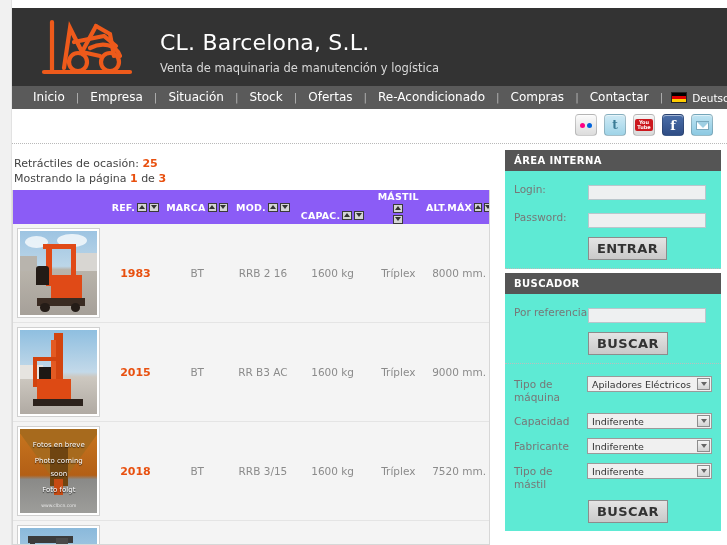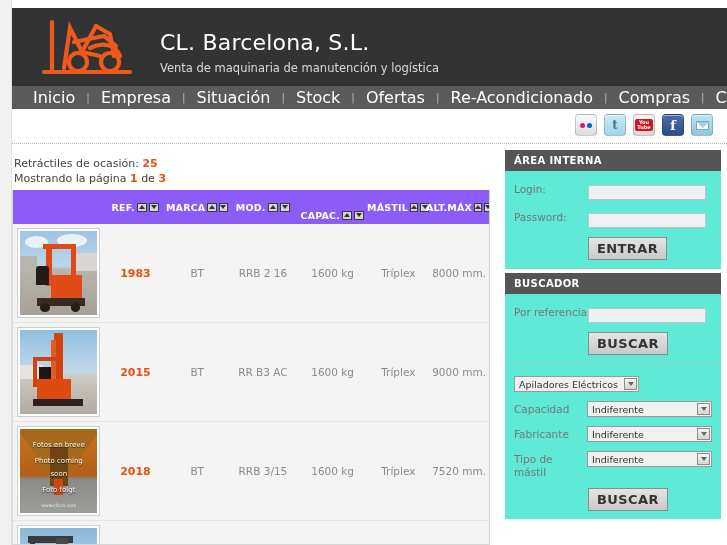--- a/index.html
+++ b/index.html
@@ -61,21 +61,21 @@
     position: absolute; left: 12px; top: 86px;
     width: 715px; height: 23px;
     background: #5a5a5a;
     display: flex;
     align-items: center;
     padding-left: 10px;
     white-space: nowrap;
   }
   .nav-item {
     color: #ffffff;
-    font-size: 16px;
+    font-size: 12px;
     padding: 0 11px;
     text-decoration: none;
     line-height: 23px;
     display: inline-block;
   }
   .nav-sep {
     color: #b5b5b5;
     font-size: 10.5px;
     line-height: 23px;
   }
@@ -157,21 +157,21 @@
   }
   .th {
     display: flex; align-items: center; gap: 2px;
     justify-content: center;
   }
   .th.c-img   { width: 92px; }
   .th.c-ref   { width: 62px; }
   .th.c-marca { width: 62px; }
   .th.c-mod   { width: 70px; }
   .th.c-cap   { width: 70px; margin-top: 16px; }
-  .th.c-mast  { width: 62px; }
+  .th.c-mast  { width: 62px; flex-direction: column; }
   .th.c-alt   { width: 60px; }
   .sortbtn {
     width: 10px; height: 9px;
     background: #d4d4d4;
     border: 1px solid #3a3a3a;
     display: inline-flex; align-items: center; justify-content: center;
     line-height: 0;
   }
   .sortbtn i {
     display: inline-block; width: 0; height: 0;
@@ -609,20 +609,21 @@
             <input class="txt" type="text" value="" style="">
           </div>
         </div>
         <div class="btn-wrap">
           <button class="btn">BUSCAR</button>
         </div>
       </div>
 
       <div class="panel-body filters">
         <div class="frm-row">
+          <div class="frm-label">Tipo de máquina</div>
           <div class="frm-field">
             <div class="sel">
               <span>Apiladores Eléctricos</span>
               <span class="arrow">
                   <i></i>
                 </span>
             </div>
           </div>
         </div>
         <div class="frm-row">

